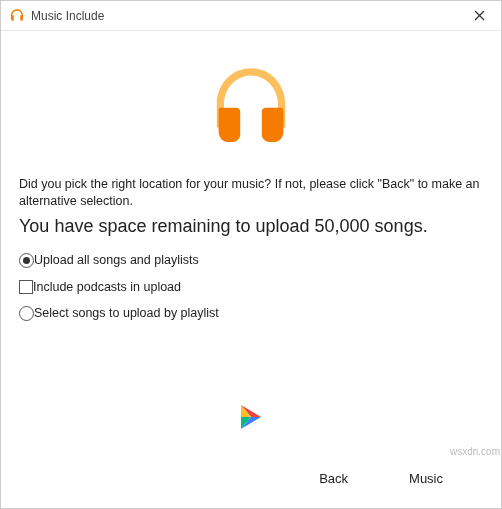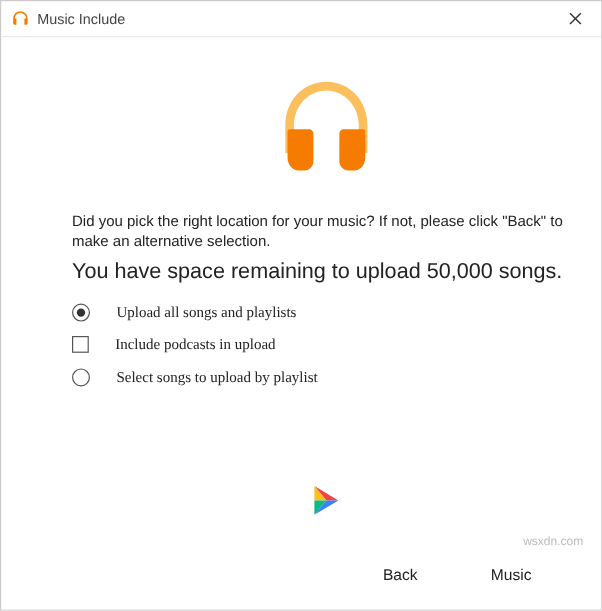--- a/index.html
+++ b/index.html
@@ -48,21 +48,20 @@
       justify-content: center;
       cursor: pointer;
       font-size: 14px;
       color: #444;
     }
     .content {
       flex: 1;
       display: flex;
       flex-direction: column;
       padding: 18px 18px 0 18px;
-      margin-left: 41px;
     }
     .hero {
       display: flex;
       justify-content: center;
       padding: 12px 0 22px 0;
     }
     .prompt {
       font-size: 12.5px;
       color: #222;
       line-height: 1.35;
@@ -70,22 +69,21 @@
     }
     .status {
       font-size: 18px;
       color: #222;
       margin-bottom: 10px;
     }
     .option-row {
       display: flex;
       align-items: center;
       margin: 6px 0;
-      gap: 22px;
-      font-family: Liberation Serif, serif;
+      gap: 0;
     }
     .radio {
       width: 15px;
       height: 15px;
       border: 1.5px solid #555;
       border-radius: 50%;
       display: inline-flex;
       align-items: center;
       justify-content: center;
       flex-shrink: 0;
@@ -133,21 +131,21 @@
     .nav-btn {
       font-size: 13px;
       color: #222;
       cursor: pointer;
       background: none;
       border: none;
       padding: 4px 8px;
     }
     .watermark {
       position: absolute;
-      right: 16px;
+      right: 2px;
       bottom: 52px;
       font-size: 10px;
       color: #bbb;
     }
   </style>
 </head>
 <body>
 
 <div class="window">
 

